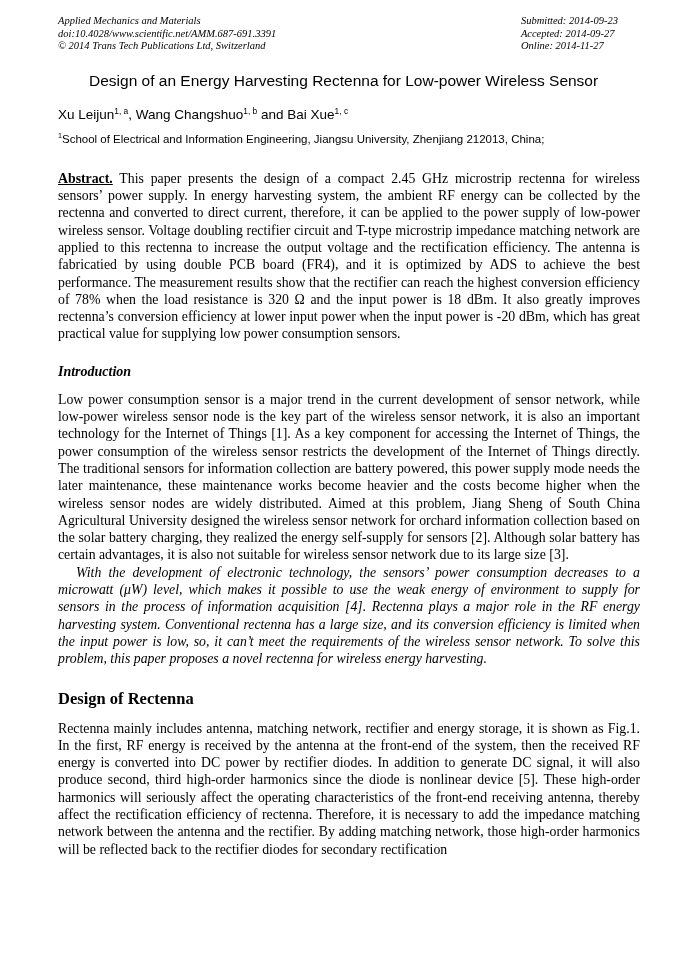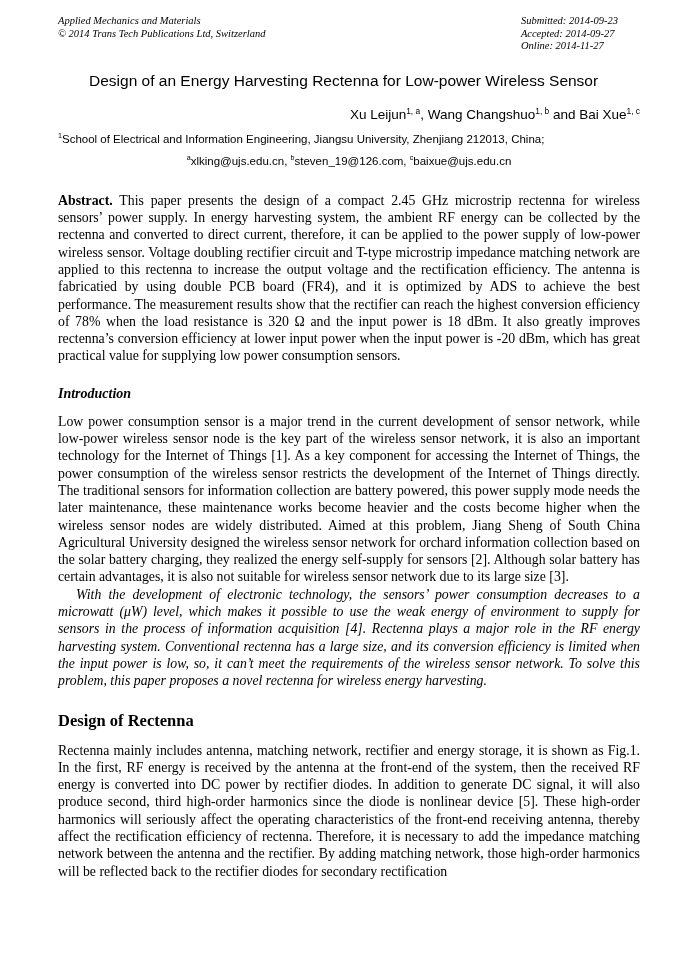--- a/index.html
+++ b/index.html
@@ -36,21 +36,21 @@
     margin: 18px auto 0 auto;
     max-width: 520px;
     text-align: left;
     font-family: "Liberation Sans", "DejaVu Sans", sans-serif;
     font-weight: normal;
     font-size: 15.5px;
     line-height: 19px;
   }
   .authors {
     margin-top: 17px;
-    text-align: right;
+    text-align: left;
     font-family: "Liberation Sans", "DejaVu Sans", sans-serif;
     font-size: 13.5px;
     line-height: 16px;
   }
   .affil {
     margin-top: 9px;
     font-family: "Liberation Sans", "DejaVu Sans", sans-serif;
     font-size: 11.5px;
     line-height: 14px;
   }
@@ -75,21 +75,21 @@
   }
   .kw b { font-weight: bold; }
   
   .body-p {
     margin: 11px 0 0 0;
     font-family: "Liberation Serif", "DejaVu Serif", serif;
     font-size: 13.8px;
     line-height: 17.3px;
     text-align: justify;
   }
-  .body-p b { font-weight: bold; }
+  .body-p b { font-weight: bold; text-decoration: underline; }
   .no-gap { margin-top: 0; font-style: italic; }
   .indent { text-indent: 18px; }
   
   .sec-h {
     margin: 20px 0 0 0;
     font-family: "Liberation Serif", "DejaVu Serif", serif;
     font-weight: bold;
     font-size: 14px;
     line-height: 17px;
     font-style: italic;
@@ -103,42 +103,40 @@
   }
 </style>
 </head>
 <body>
 
 <div class="page">
 
   <div class="hdr">
     <div class="hdr-left">
       <div>Applied Mechanics and Materials</div>
+      <div>doi:10.4028/www.scientific.net/AMM.687-691.3391</div>
       <div>© 2014 Trans Tech Publications Ltd, Switzerland</div>
     </div>
     <div class="hdr-right">
       <div>Submitted: 2014-09-23</div>
       <div>Accepted: 2014-09-27</div>
       <div>Online: 2014-11-27</div>
     </div>
   </div>
 
   <div class="title">Design of an Energy Harvesting Rectenna for Low-power Wireless Sensor</div>
 
   <div class="authors">
     <span>Xu Leijun</span><sup>1, a</sup><span>, Wang Changshuo</span><sup>1, b</sup><span> and Bai Xue</span><sup>1, c</sup>
   </div>
 
   <div class="affil">
     <sup>1</sup><span>School of Electrical and Information Engineering, Jiangsu University, Zhenjiang 212013, China;</span>
   </div>
 
-  <div class="emails">
-    <sup>a</sup><span>xlking@ujs.edu.cn</span><span>, </span><sup>b</sup><span>steven_19@126.com</span><span>, </span><sup>c</sup><span>baixue@ujs.edu.cn</span>
-  </div>
 
 
   <p class="body-p" style="margin-top:24px;">
     <b>Abstract.</b><span> This paper presents the design of a compact 2.45 GHz microstrip rectenna for wireless sensors’ power supply. In energy harvesting system, the ambient RF energy can be collected by the rectenna and converted to direct current, therefore, it can be applied to the power supply of low-power wireless sensor. Voltage doubling rectifier circuit and T-type microstrip impedance matching network are applied to this rectenna to increase the output voltage and the rectification efficiency. The antenna is fabricatied by using double PCB board (FR4), and it is optimized by ADS to achieve the best performance. The measurement results show that the rectifier can reach the highest conversion efficiency of 78% when the load resistance is 320 Ω and the input power is 18 dBm. It also greatly improves rectenna’s conversion efficiency at lower input power when the input power is -20 dBm, which has great practical value for supplying low power consumption sensors.</span>
   </p>
 
   <h2 class="sec-h">Introduction</h2>
   <p class="body-p">Low power consumption sensor is a major trend in the current development of sensor network, while low-power wireless sensor node is the key part of the wireless sensor network, it is also an important technology for the Internet of Things [1]. As a key component for accessing the Internet of Things, the power consumption of the wireless sensor restricts the development of the Internet of Things directly. The traditional sensors for information collection are battery powered, this power supply mode needs the later maintenance, these maintenance works become heavier and the costs become higher when the wireless sensor nodes are widely distributed. Aimed at this problem, Jiang Sheng of South China Agricultural University designed the wireless sensor network for orchard information collection based on the solar battery charging, they realized the energy self-supply for sensors [2]. Although solar battery has certain advantages, it is also not suitable for wireless sensor network due to its large size [3].</p>
   <p class="body-p no-gap indent">With the development of electronic technology, the sensors’ power consumption decreases to a microwatt (μW) level, which makes it possible to use the weak energy of environment to supply for sensors in the process of information acquisition [4]. Rectenna plays a major role in the RF energy harvesting system. Conventional rectenna has a large size, and its conversion efficiency is limited when the input power is low, so, it can’t meet the requirements of the wireless sensor network. To solve this problem, this paper proposes a novel rectenna for wireless energy harvesting.</p>
 

